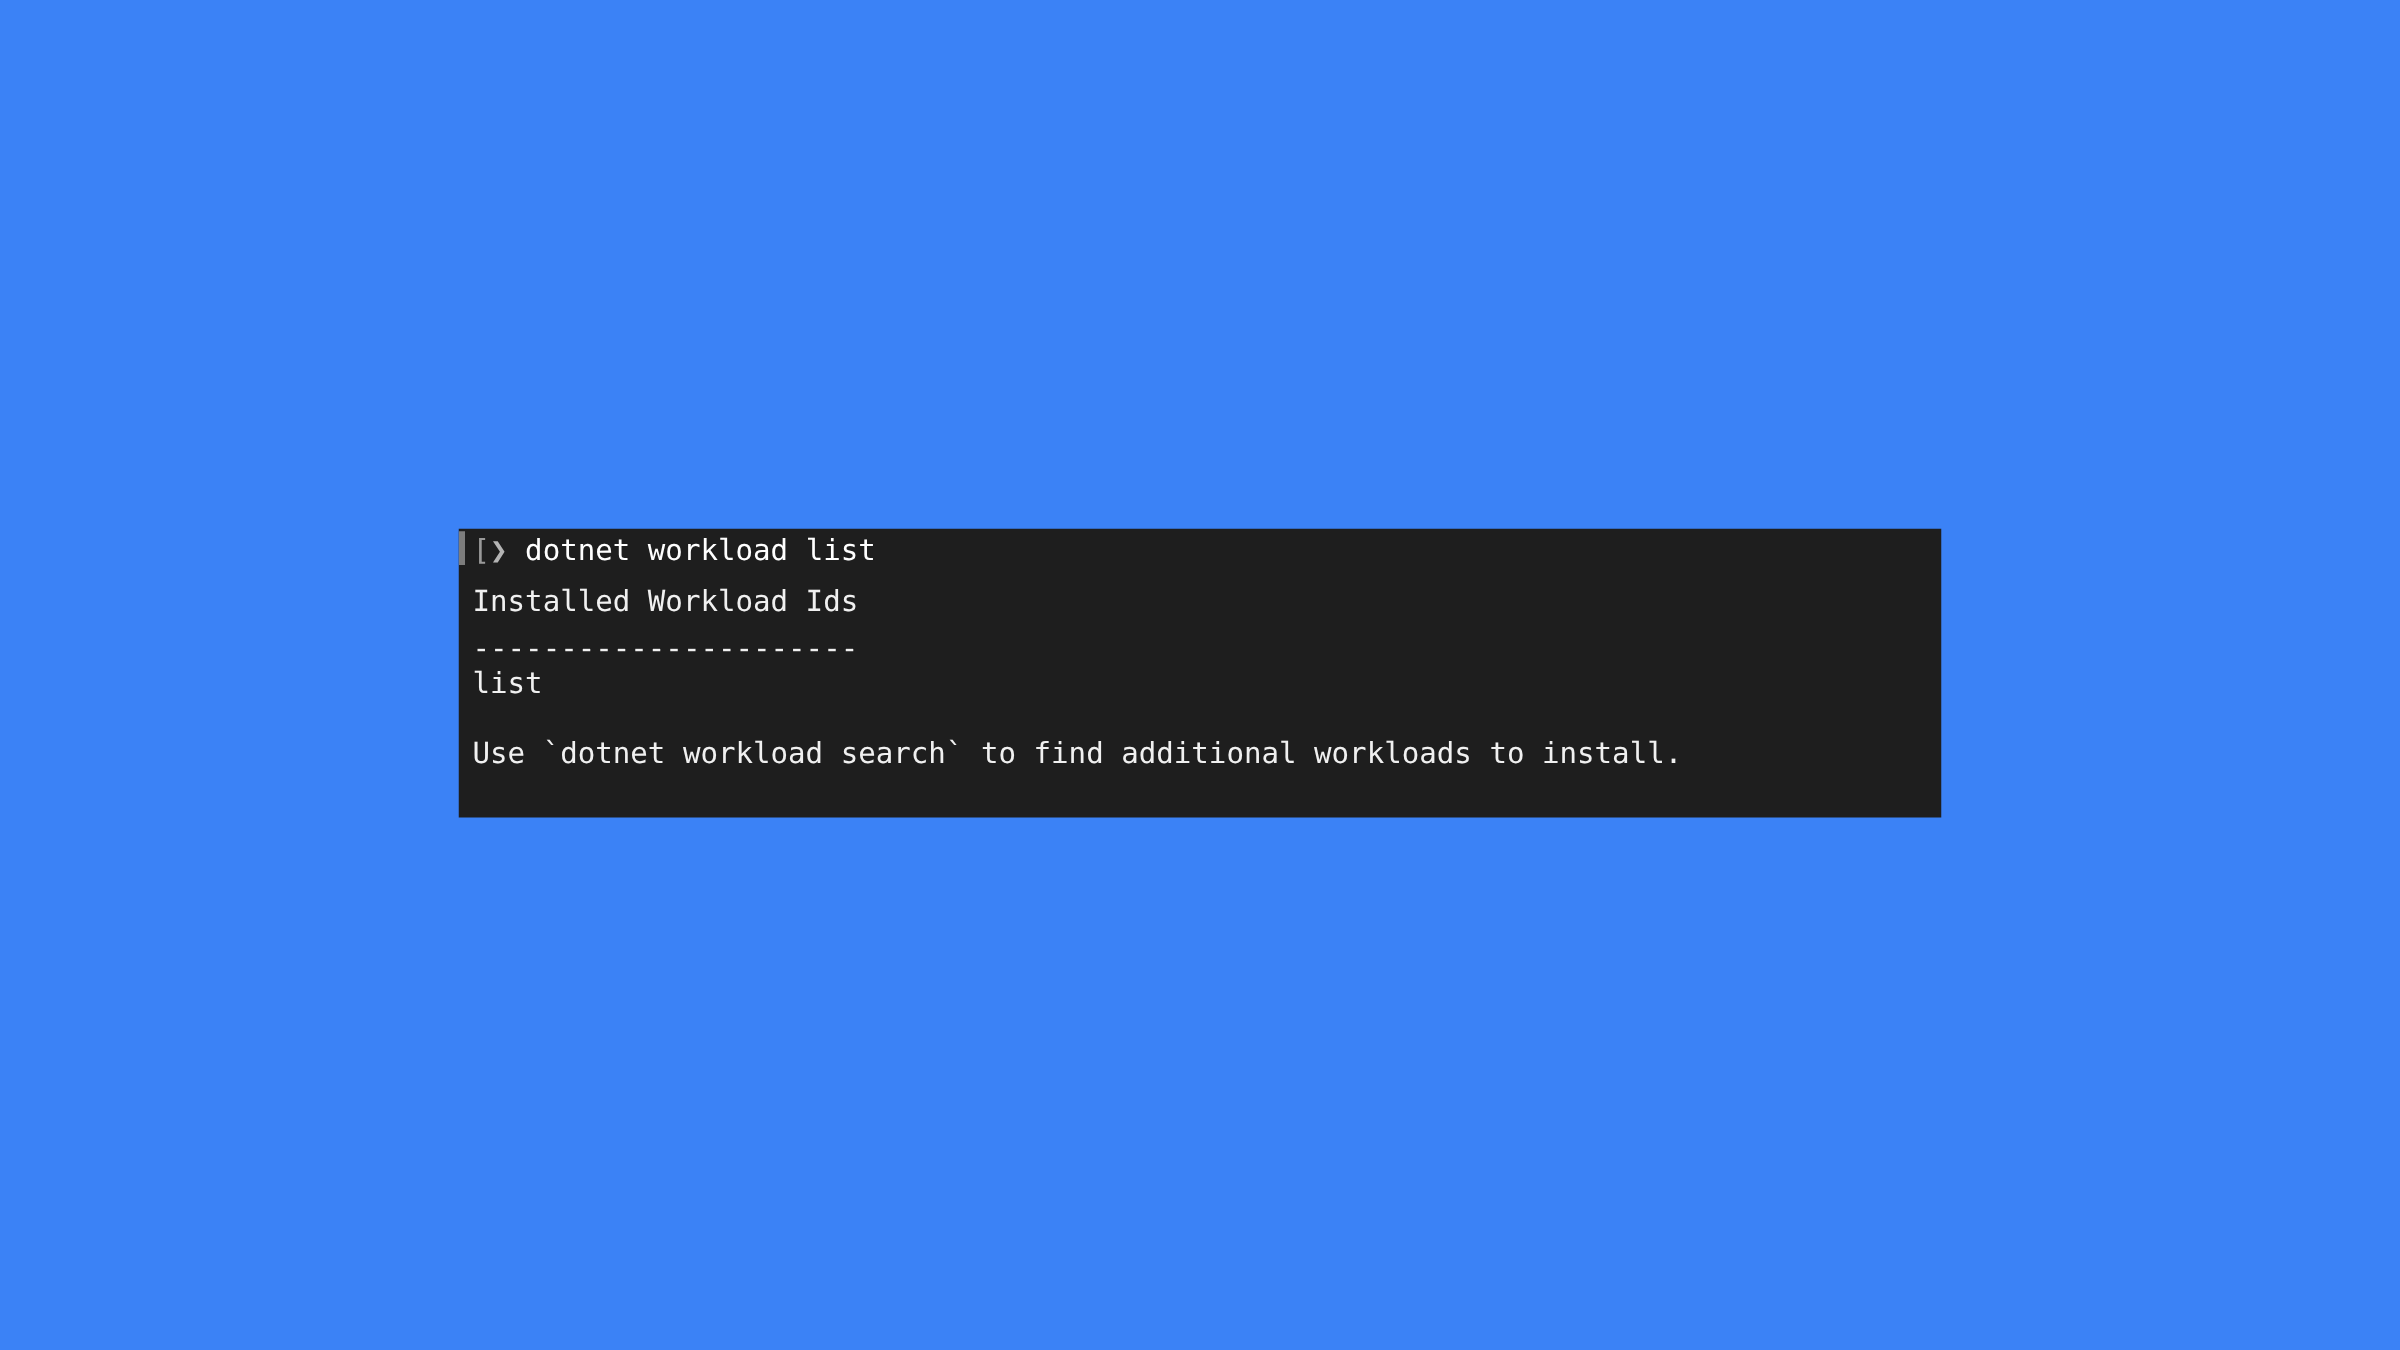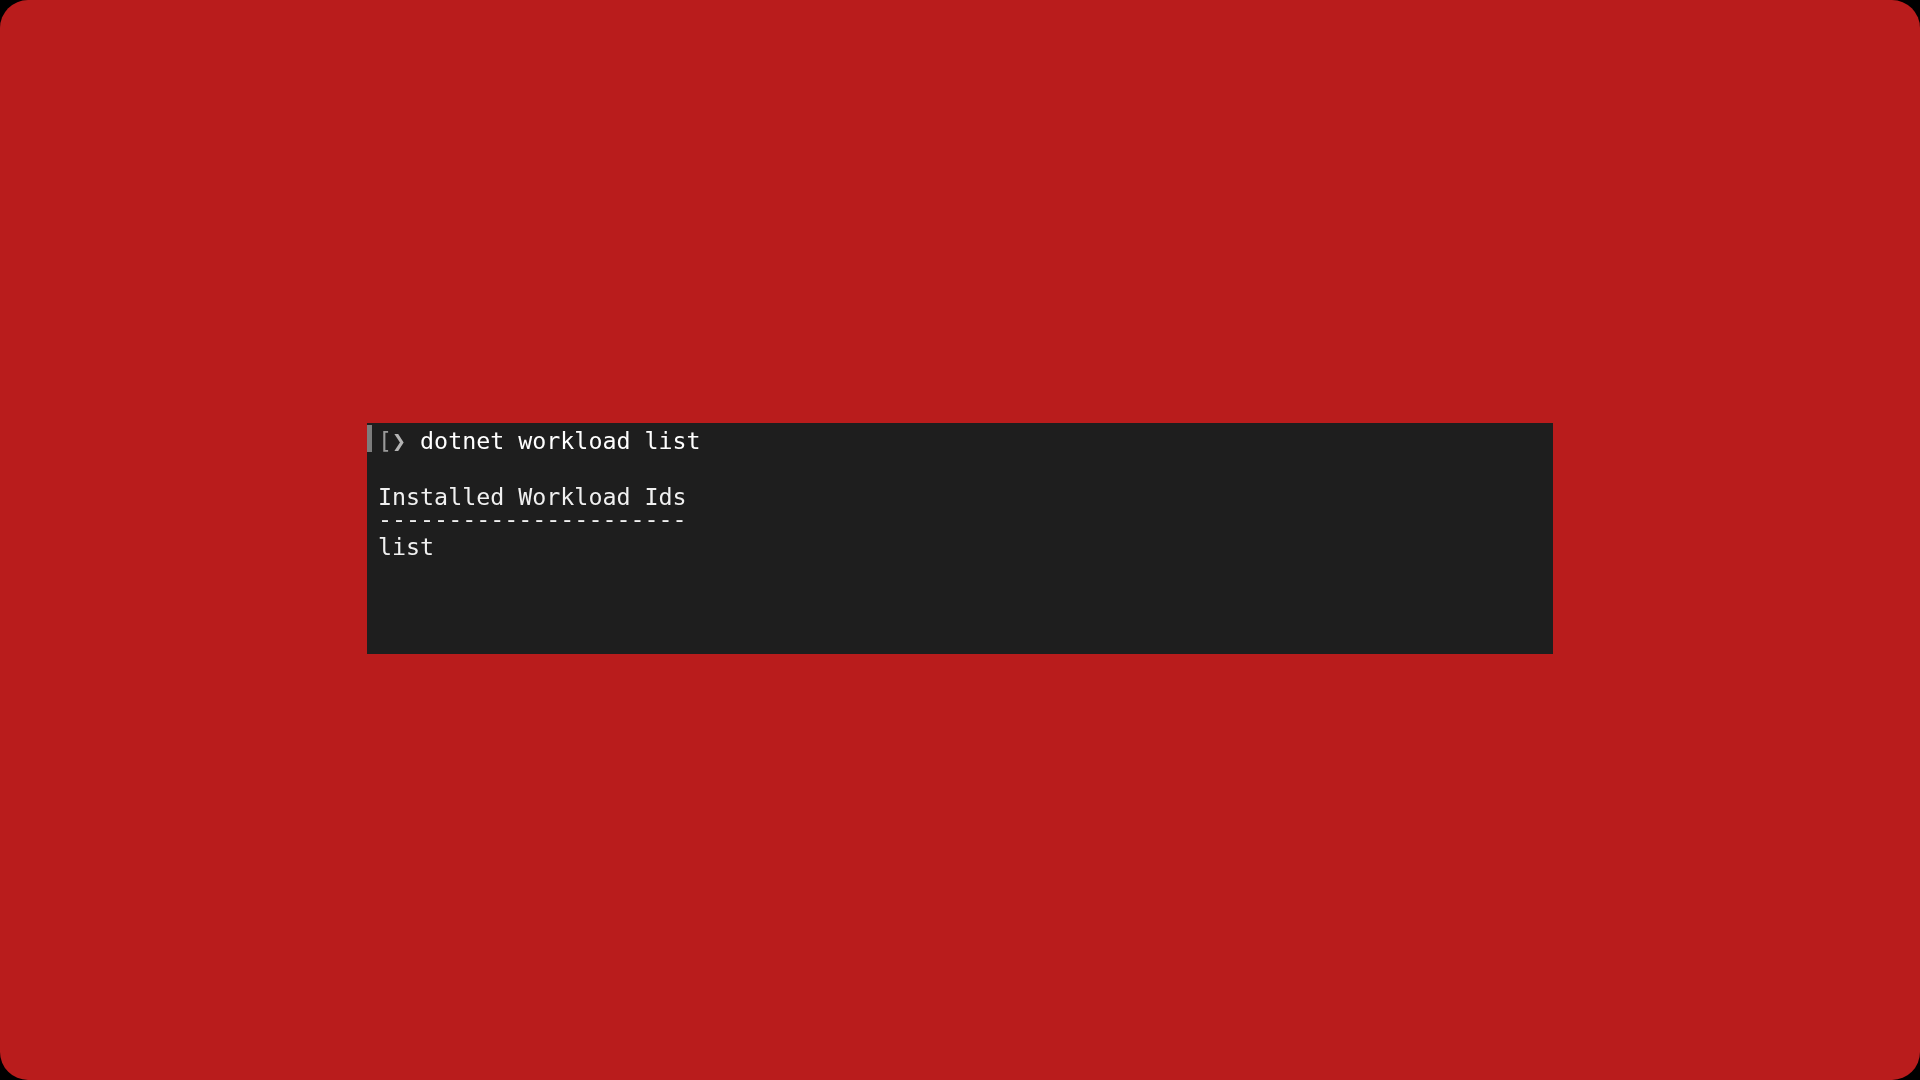--- a/index.html
+++ b/index.html
@@ -87,30 +87,30 @@
     color: #f0f0f0;
   }
 
   .rule {
     color: #f0f0f0;
   }
 
   
   #row-prompt   { position: absolute; left: 0;   top: 4px;   }
   #row-gap1     { position: absolute; left: 0;   top: 32px;  }
-  #row-header   { position: absolute; left: 0;   top: 60px; text-align: right;  }
+  #row-header   { position: absolute; left: 0;   top: 45px; text-align: right;  }
   #row-rule     { position: absolute; left: 0;   top: 82px;  }
   #row-item0    { position: absolute; left: 0;   top: 110px; }
   #row-gap2     { position: absolute; left: 0;   top: 138px; }
   #row-footer   { position: absolute; left: 0;   top: 166px; }
 </style>
 </head>
 <body style="background: rgb(0, 0, 0);">
 
-<div id="desktop" style="background: #b91c1c; border-radius: 28px;">
+<div id="desktop" style="background: #3b82f6;">
 
   <div id="terminal-panel" style="background: rgb(30, 30, 30);">
 
     <div id="cursor-bar" style="background: rgb(125, 125, 125);"></div>
 
     <div class="term-body">
 
       <div id="row-prompt">
         <span class="prompt-sigil" style="color: rgb(154, 154, 154);">[</span><span class="prompt-chevron" style="color: rgb(180, 180, 180);">❯</span><span class="command-text"> dotnet workload list</span>
       </div>
@@ -118,16 +118,17 @@
       <div id="row-gap1" class="line blank"></div>
 
       <div id="row-header" class="line out">Installed Workload Ids</div>
 
       <div id="row-rule" class="line rule">----------------------</div>
 
       <div id="row-item0" class="line out">list</div>
 
       <div id="row-gap2" class="line blank"></div>
 
+      <div id="row-footer" class="line out">Use `dotnet workload search` to find additional workloads to install.</div>
 
     </div>
   </div>
 </div>
 
 </body></html>

